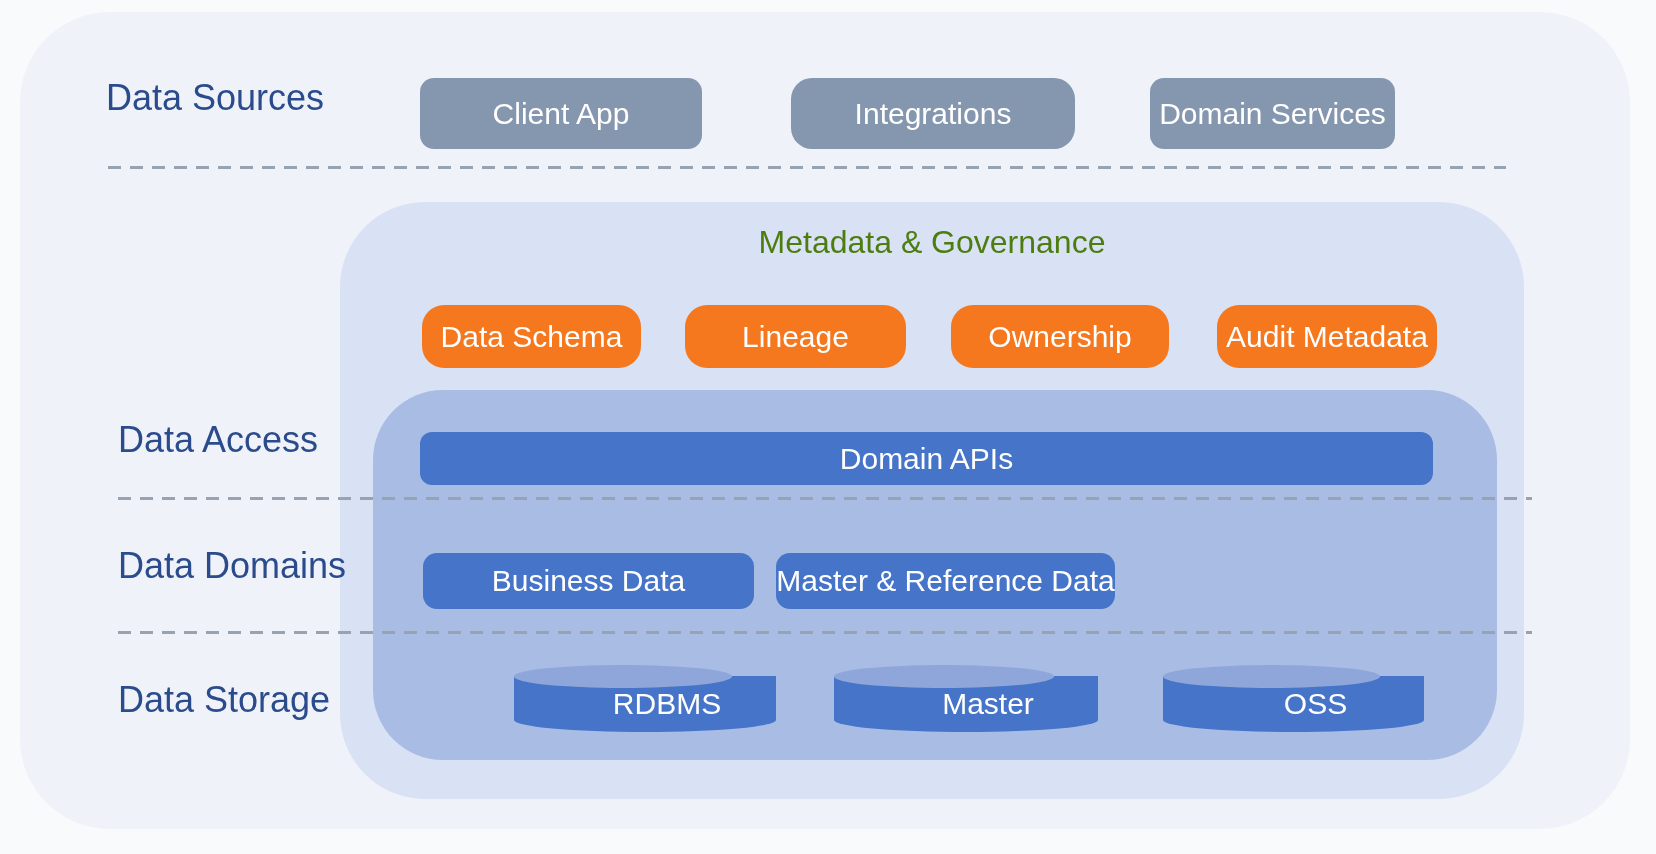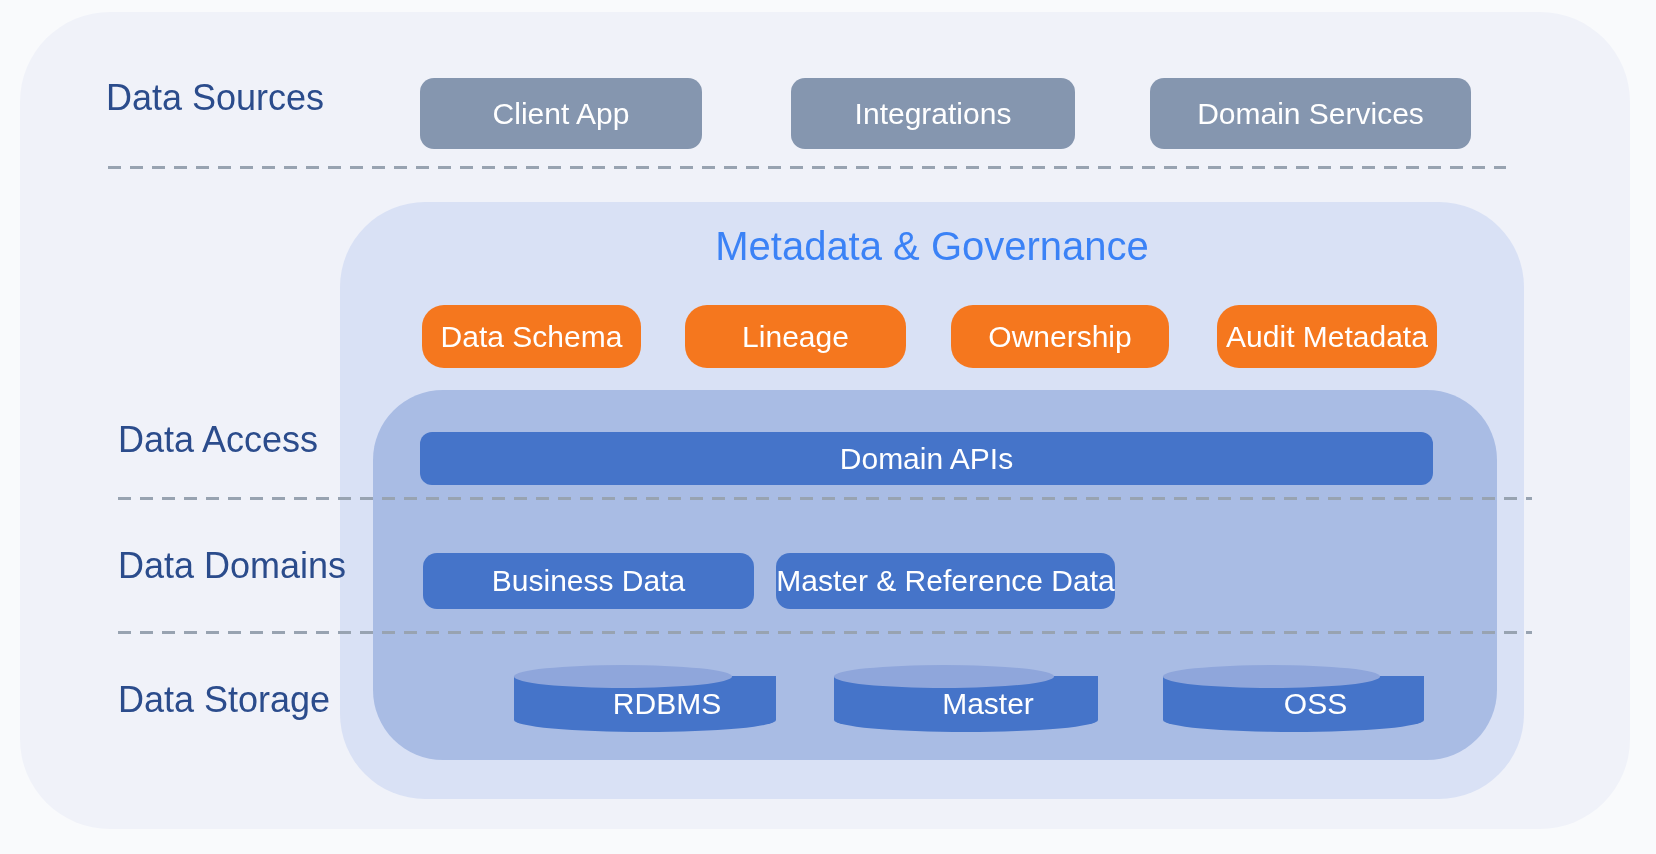--- a/index.html
+++ b/index.html
@@ -43,23 +43,23 @@
     font-weight: 500;
     color: #2B4C8C;
     white-space: nowrap;
     z-index: 6;
   }
   .gov-title {
     position: absolute;
     left: 340px; top: 224px;
     width: 1184px;
     text-align: center;
-    font-size: 40px;
+    font-size: 32px;
     font-weight: 500;
-    color: #3b82f6;
+    color: #4d7c0f;
     z-index: 3;
   }
   .box {
     position: absolute;
     display: flex;
     align-items: center;
     justify-content: center;
     color: #FFFFFF;
     font-size: 30px;
     white-space: nowrap;
@@ -130,22 +130,22 @@
 
   <div class="panel-governance"></div>
   <div class="panel-inner"></div>
 
   <div class="row-label" style="left:106px; top:98px;">Data Sources</div>
   <div class="row-label" style="left:118px; top:440px;">Data Access</div>
   <div class="row-label" style="left:118px; top:566px;">Data Domains</div>
   <div class="row-label" style="left:118px; top:700px;">Data Storage</div>
 
   <div class="box src-box" style="left:420px; width:282px;">Client App</div>
-  <div class="box src-box" style="left:791px; width:284px;">Integrations</div>
-  <div class="box src-box" style="left:1150px; width:321px;">Domain Services</div>
+  <div class="box src-box" style="left:791px; width:284px;border-radius:21px;">Integrations</div>
+  <div class="box src-box" style="left:1150px; width:245px;">Domain Services</div>
 
   <div class="dash" style="left:108px; top:166px; width:1398px;"></div>
   <div class="dash" style="left:118px; top:497px; width:1414px;"></div>
   <div class="dash" style="left:118px; top:631px; width:1414px;"></div>
 
   <div class="gov-title">Metadata &amp; Governance</div>
 
   <div class="box chip" style="left:422px; width:219px;">Data Schema</div>
   <div class="box chip" style="left:685px; width:221px;">Lineage</div>
   <div class="box chip" style="left:951px; width:218px;">Ownership</div>

